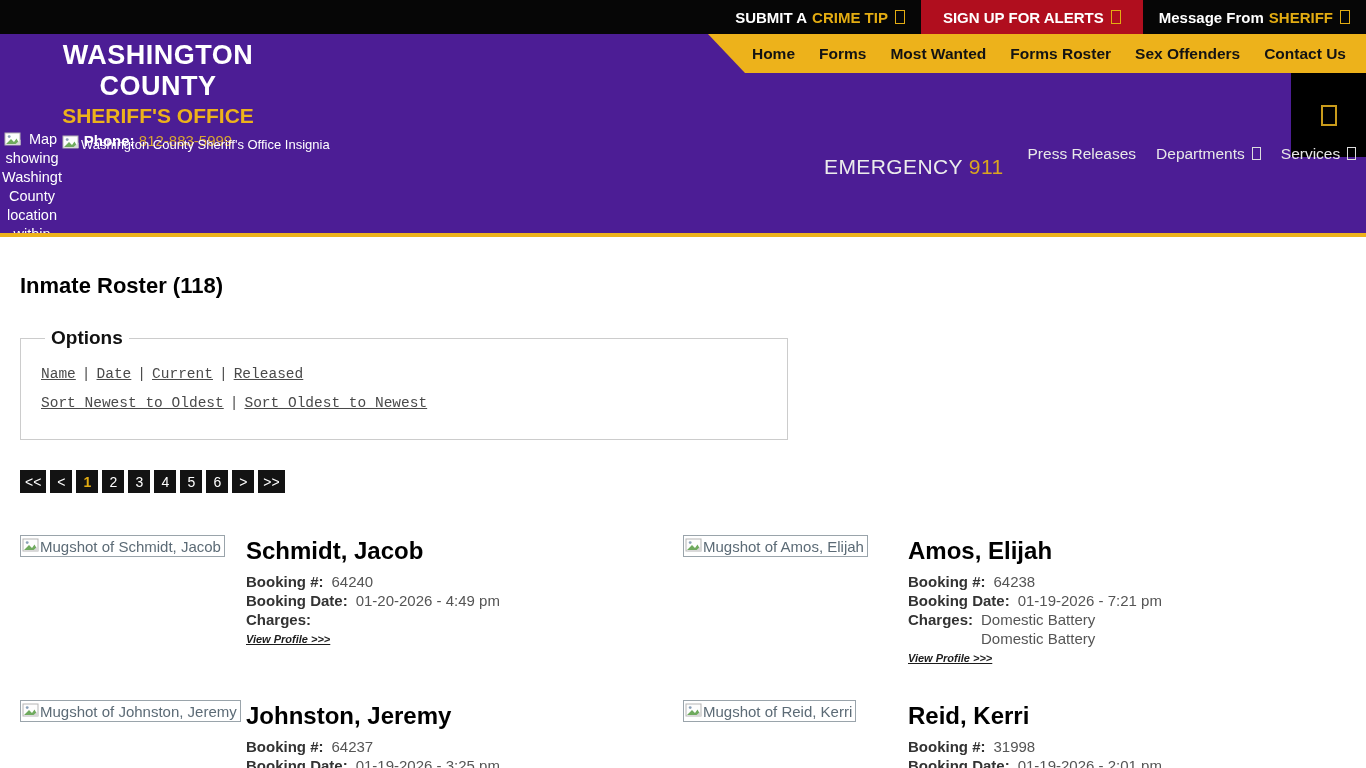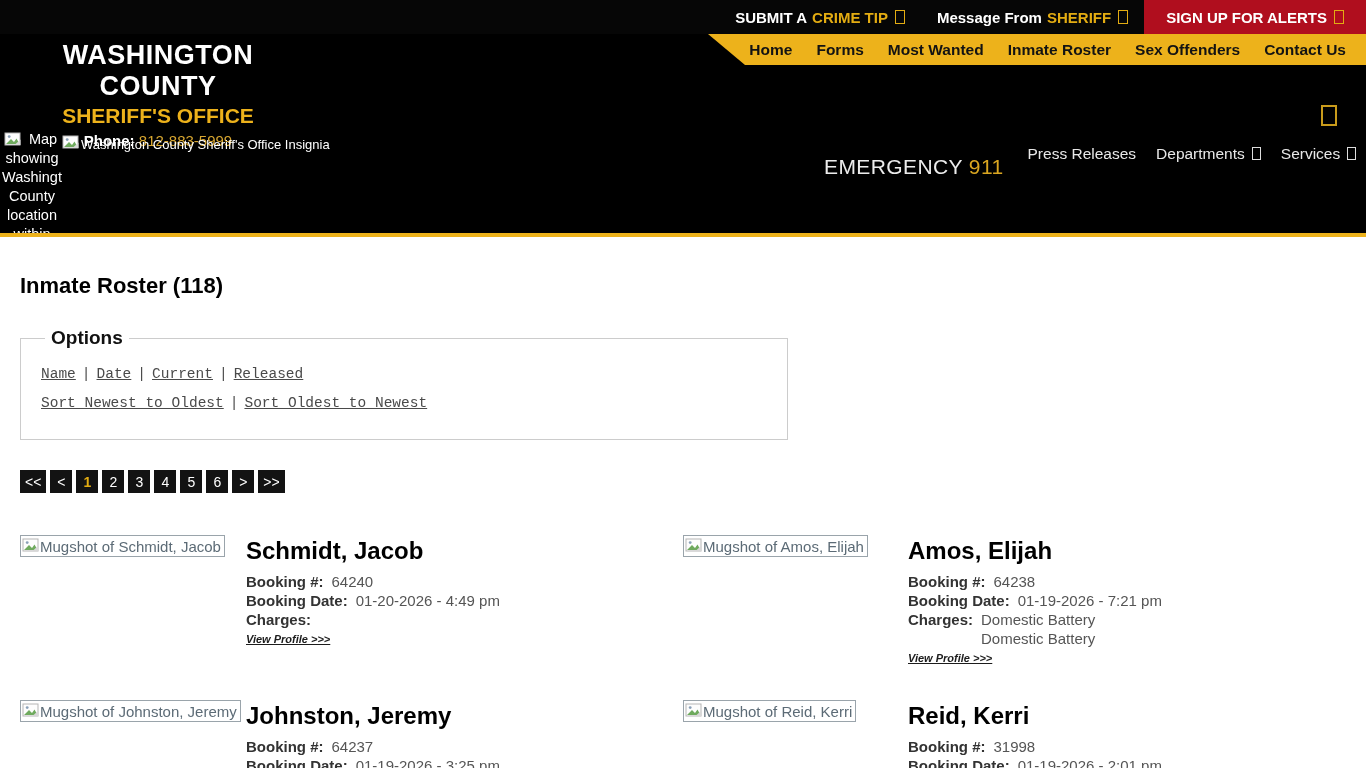--- a/index.html
+++ b/index.html
@@ -10,30 +10,30 @@
   .topbar { height:34px; background:#060606; display:flex; justify-content:flex-end;
     align-items:stretch; font-size:15px; font-weight:600; color:#fff;text-align:center; }
   .topbar-item { display:flex; align-items:center; padding:0 16px; cursor:pointer; }
   .topbar-item .hl { color:#E3AC12; margin-left:5px; }
   .topbar-item.alert { background:#B00E1E; padding:0 22px; }
   .tofu { display:inline-block; width:10px; height:14px; border:1px solid #E3AC12;
     margin-left:7px; }
   .tofu.white { border-color:#ddd; width:9px; height:13px; }
 
   
-  .header { position:relative; height:203px; background:#000000;
+  .header { position:relative; height:203px; background:#4c1d95;
     border-bottom:4px solid #EDB21B; overflow:hidden; }
 
   .brand { position:absolute; left:12px; top:6px; width:292px; text-align:center; }
   .brand-county { font-size:27px; font-weight:bold; color:#fff; letter-spacing:0.5px; }
   .brand-office { font-size:21px; font-weight:bold; color:#EDB21B; margin-top:2px; }
   .brand-phone { font-size:15px; color:#fff; font-weight:bold; margin-top:4px; }
   .brand-phone .num { color:#D9A730; font-weight:normal; }
 
-  .main-nav { position:absolute; top:0; right:0; width:658px; height:31px;
+  .main-nav { position:absolute; top:0; right:0; width:658px; height:39px;
     background:#EDB21B; clip-path:polygon(0 0, 100% 0, 100% 100%, 37px 100%);
     display:flex; align-items:center; justify-content:flex-end; padding-right:8px; }
   .main-nav a { color:#131313; font-weight:bold; font-size:15.5px; padding:0 12px;
     text-decoration:none; cursor:pointer; }
 
   .search-box { position:absolute; top:39px; right:0; width:75px; height:84px;
     background:#000; display:flex; align-items:center; justify-content:center;
     cursor:pointer; }
   .search-tofu { width:16px; height:21px; border:2px solid #C99B1B; }
 
@@ -89,47 +89,47 @@
 </style>
 </head>
 <body>
 
 <div class="topbar">
   <div class="topbar-item">
     <span>SUBMIT A</span>
     <span class="hl">CRIME TIP</span>
     <span class="tofu"></span>
   </div>
+  <div class="topbar-item alert">
+    <span>SIGN UP FOR ALERTS</span>
+    <span class="tofu"></span>
+  </div>
   <div class="topbar-item">
     <span>Message From</span>
     <span class="hl">SHERIFF</span>
-    <span class="tofu"></span>
-  </div>
-  <div class="topbar-item alert">
-    <span>SIGN UP FOR ALERTS</span>
     <span class="tofu"></span>
   </div>
 </div>
 
 <div class="header">
 
   <div class="brand">
     <div class="brand-county">WASHINGTON COUNTY</div>
     <div class="brand-office">SHERIFF'S OFFICE</div>
     <div class="brand-phone">
       <span>Phone:</span>
       <span class="num">812-883-5999</span>
     </div>
   </div>
 
   <div class="main-nav">
     <a>Home</a>
     <a>Forms</a>
     <a>Most Wanted</a>
-    <a>Inmate Roster</a>
+    <a>Forms Roster</a>
     <a>Sex Offenders</a>
     <a>Contact Us</a>
   </div>
 
   <div class="search-box">
     <span class="search-tofu"></span>
   </div>
 
   <div class="subnav">
     <span class="emergency">

